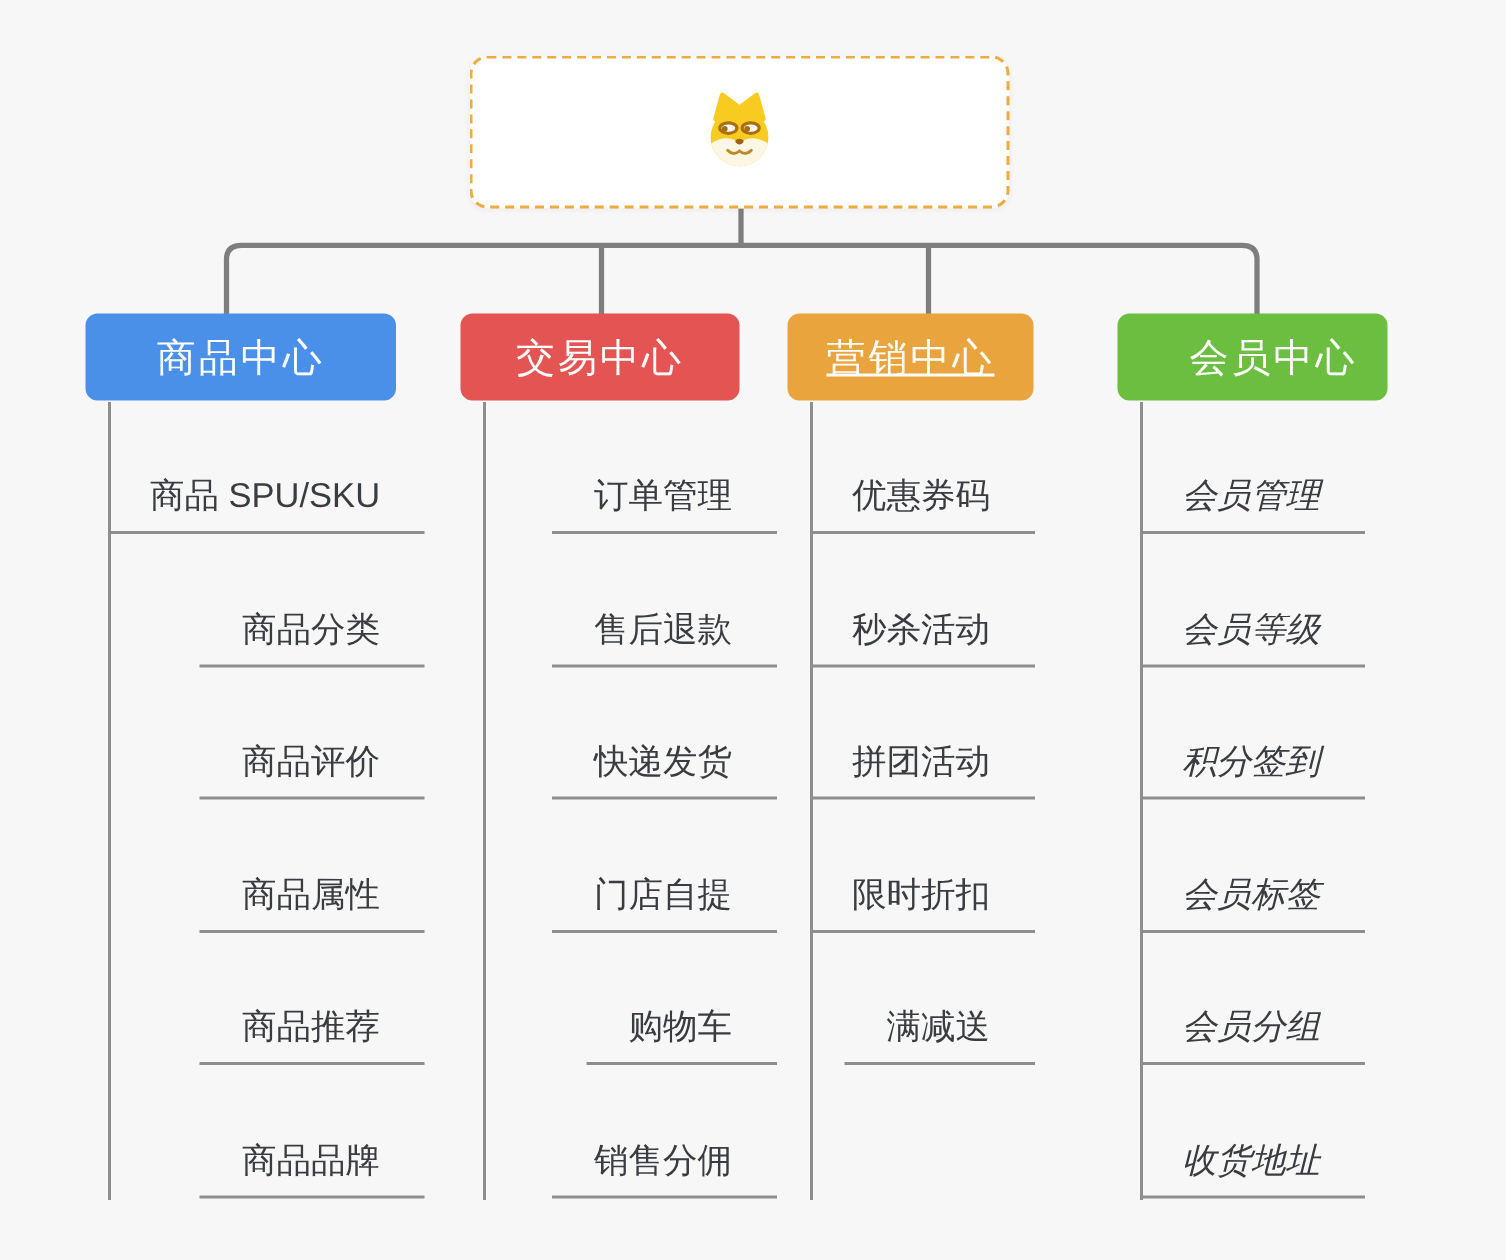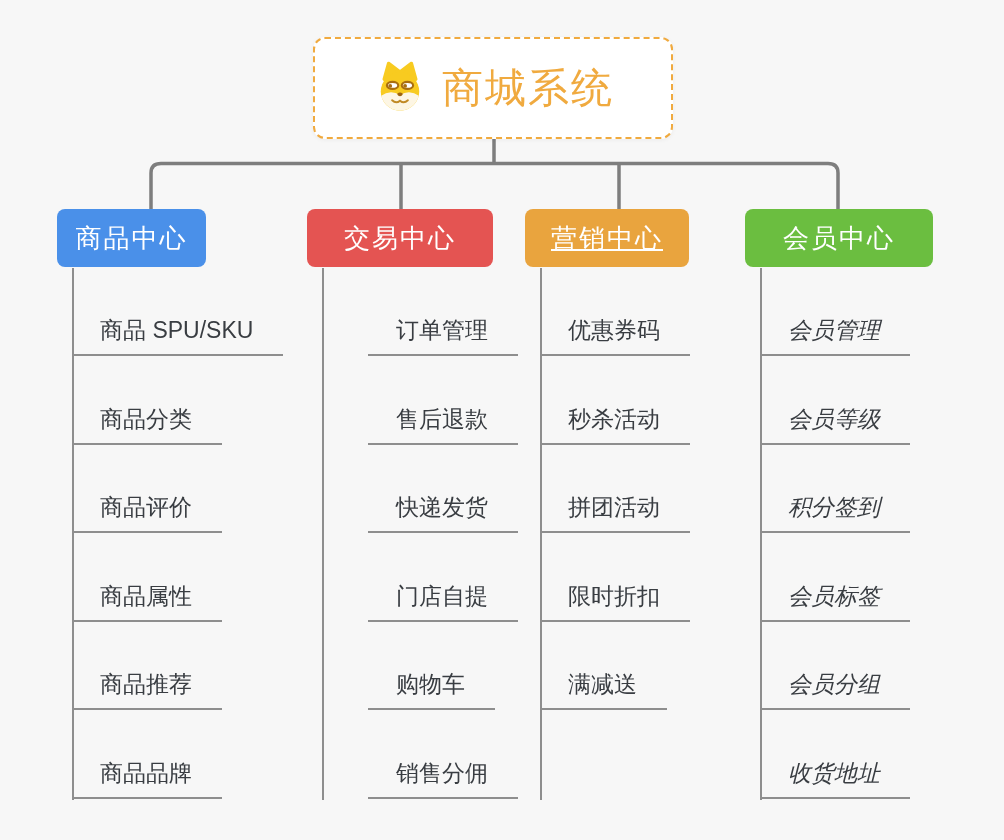--- a/index.html
+++ b/index.html
@@ -52,44 +52,44 @@
     top: 209px; height: 58px;
     border-radius: 8px;
     display: flex; align-items: center; justify-content: center;
     color: #ffffff;
     font-size: 26px;
     font-weight: 500;
     letter-spacing: 2px;
     white-space: nowrap;
     cursor: pointer;
   }
-  .branch-0 { left: 57px;  width: 149px; }
+  .branch-0 { left: 57px;  width: 207px; }
   .branch-1 { left: 307px; width: 186px; }
   .branch-2 { left: 525px; width: 164px; text-decoration: underline; }
-  .branch-3 { left: 745px; width: 188px; }
+  .branch-3 { left: 745px; width: 152px; padding-left: 28px; }
 
   
   .trunk-line {
     position: absolute;
     top: 268px;
     width: 2px; height: 532px;
     background: #8e8e8e;
   }
   .trunk-0 { left: 72px; }
   .trunk-1 { left: 322px; }
   .trunk-2 { left: 540px; }
   .trunk-3 { left: 760px; }
 
   
   .sub-column {
     position: absolute;
     top: 312px;
     display: flex;
     flex-direction: column;
-    align-items: flex-start;
+    align-items: flex-end;
     gap: 44.5px;
   }
   .col-0 { left: 72px; }
   .col-1 { left: 328px; margin-left: 40px; }
   .col-2 { left: 540px; }
   .col-3 { left: 760px; font-style: italic; }
 
   .sub-item {
     box-sizing: border-box;
     padding: 0 30px 6px 28px;
@@ -126,21 +126,20 @@
       <path d="M50 22 L45 4 L33 13 Z" fill="#f8cb20" stroke="#f8cb20" stroke-width="4" stroke-linejoin="round"></path>
       <circle cx="32" cy="36" r="22" fill="#f8cb20"></circle>
       <path d="M10 41 Q21 33 32 40 Q43 33 54 41 L54 60 L10 60 Z" fill="#fdf6e4" clip-path="url(#headClip)"></path>
       <ellipse cx="23.5" cy="29" rx="6.5" ry="4" fill="#ffffff" stroke="#a96e0f" stroke-width="2.4"></ellipse>
       <ellipse cx="40.5" cy="29" rx="6.5" ry="4" fill="#ffffff" stroke="#a96e0f" stroke-width="2.4"></ellipse>
       <circle cx="20.8" cy="29.6" r="2.2" fill="#a96e0f"></circle>
       <circle cx="37.8" cy="29.6" r="2.2" fill="#a96e0f"></circle>
       <path d="M29.3 38 Q32 36.4 34.7 38 Q35.8 39 34.2 40.6 Q32 42.5 29.8 40.6 Q28.2 39 29.3 38 Z" fill="#9c6310"></path>
       <path d="M23 46 Q27.5 50.5 32 46.5 Q36.5 50.5 41 46" stroke="#c08a26" stroke-width="2.2" fill="none" stroke-linecap="round"></path>
     </svg>
-    <span class="root-title">商城系统</span>
   </div>
 
   <div class="branch-node branch-0" style="background-color: rgb(74, 144, 233);">
     <span>商品中心</span>
   </div>
   <div class="branch-node branch-1" style="background-color: rgb(228, 84, 82);">
     <span>交易中心</span>
   </div>
   <div class="branch-node branch-2" style="background-color: rgb(233, 164, 62);">
     <span>营销中心</span>

